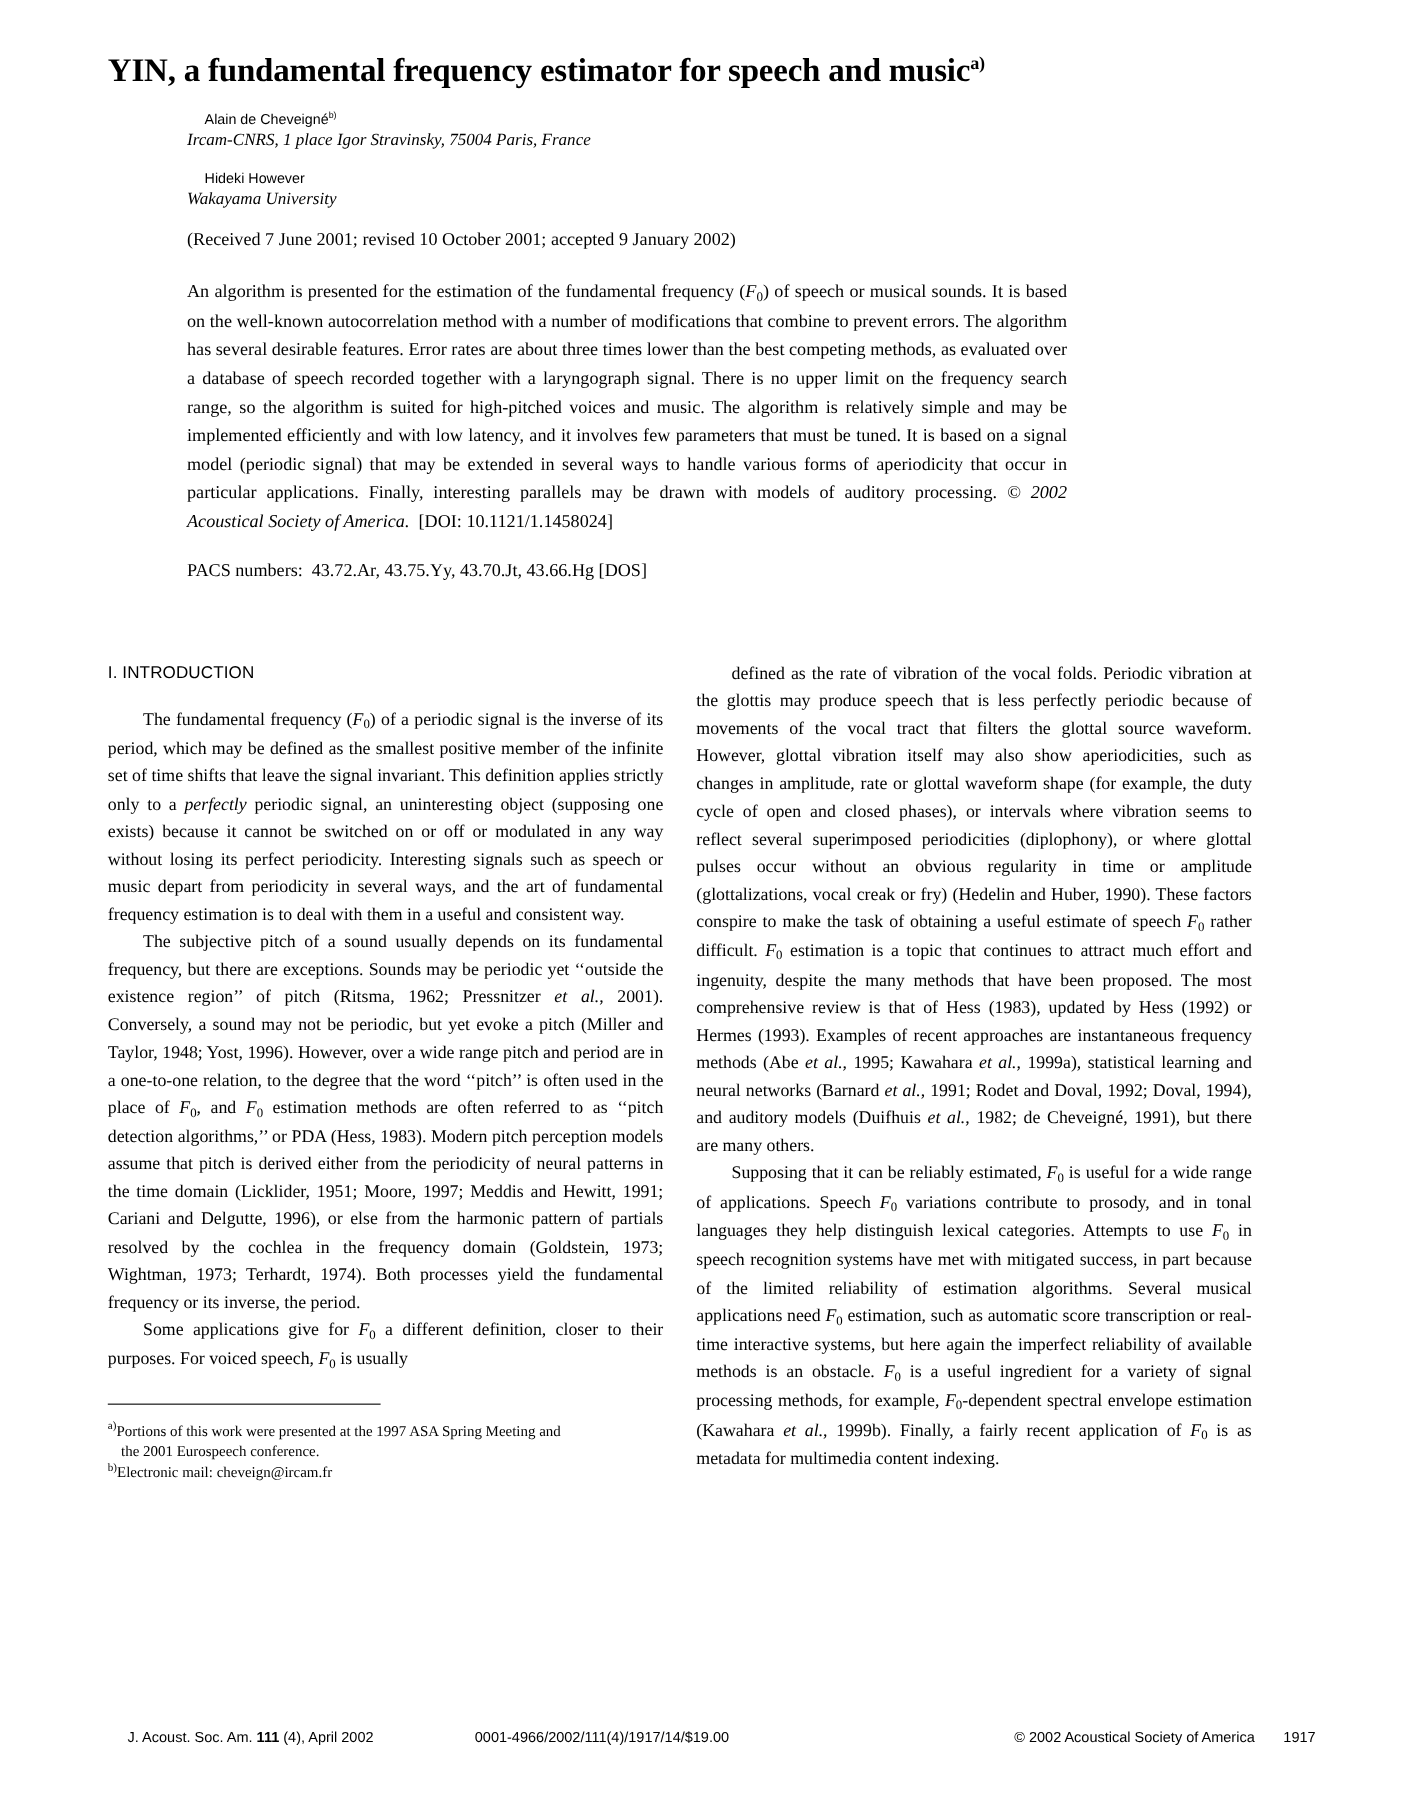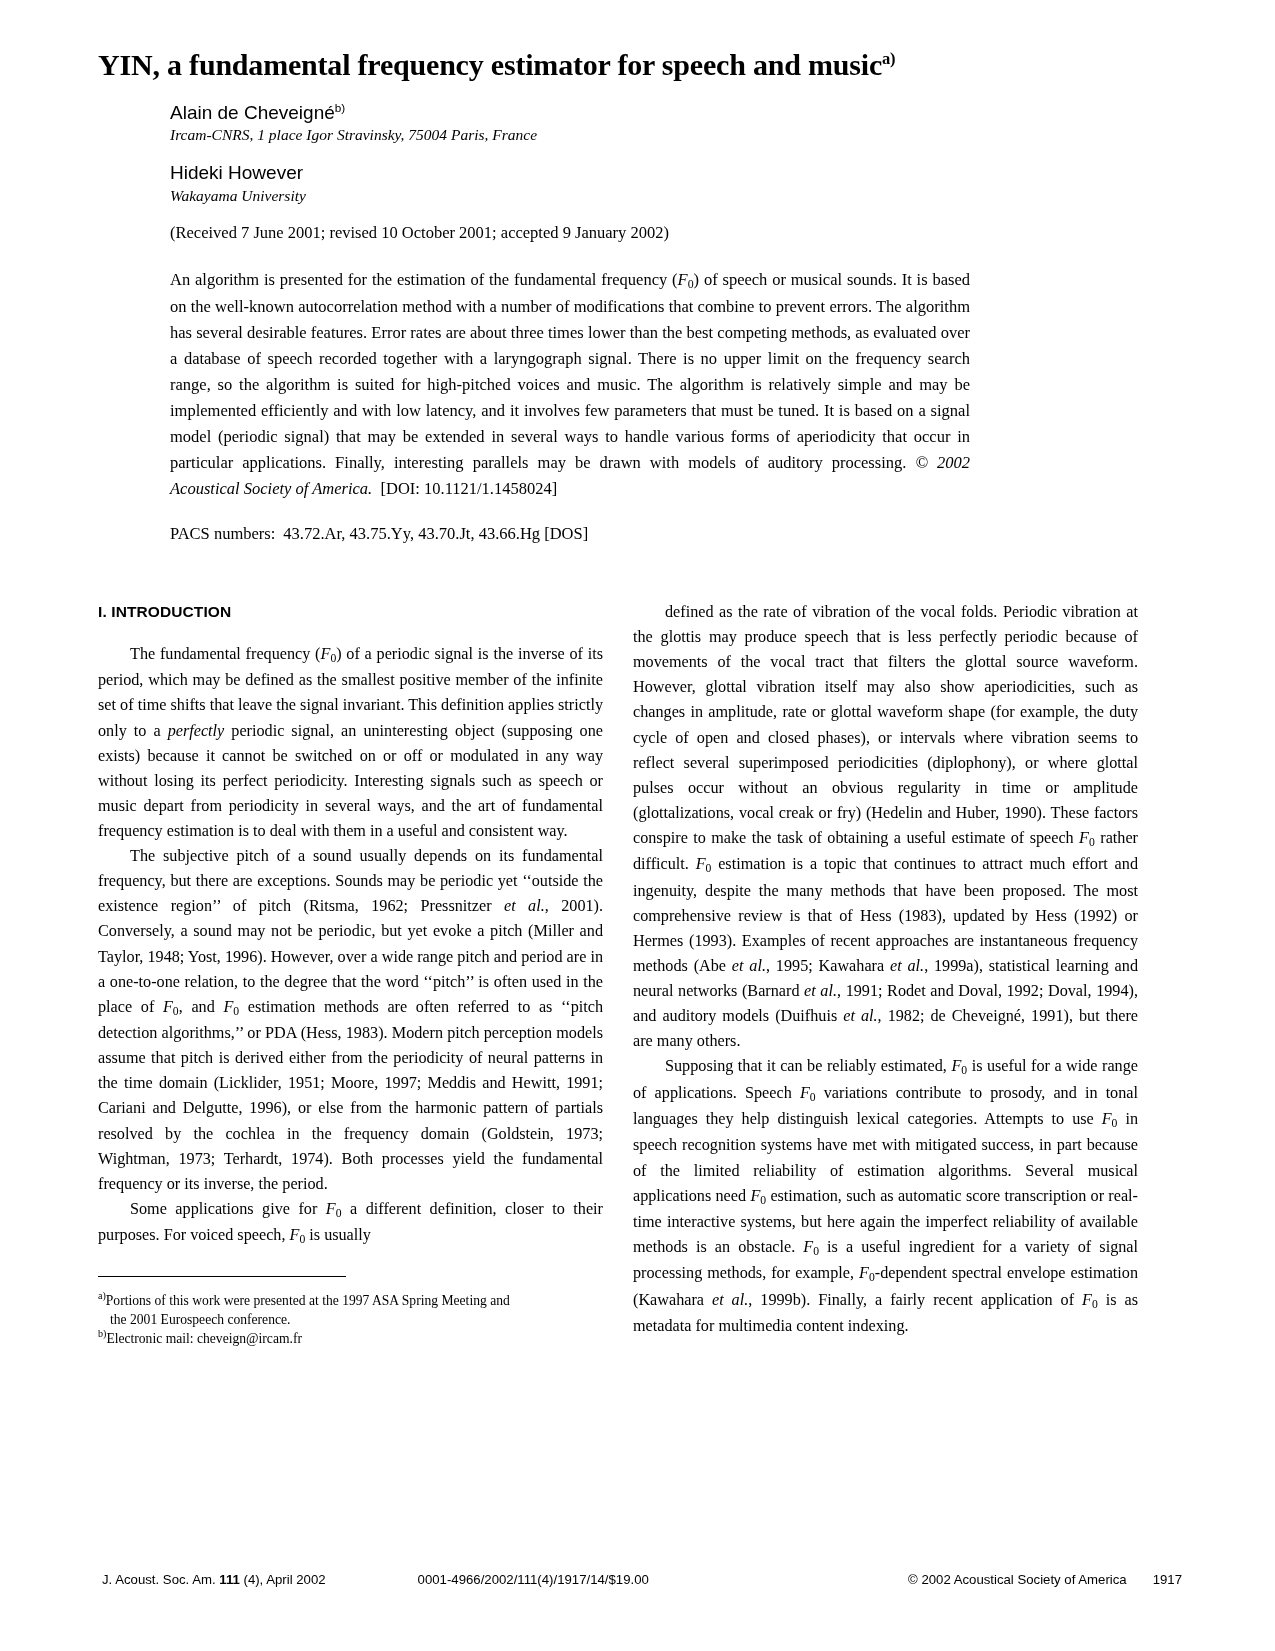--- a/index.html
+++ b/index.html
@@ -42,23 +42,23 @@
     vertical-align: super;
     line-height: 0;
   }
 
   
   .authors-block {
     padding: 18px 0 0 170px;
   }
   .author-name {
     font-family: "Liberation Sans", "DejaVu Sans", sans-serif;
-    font-size: 19px;
+    font-size: 13px;
     line-height: 1.25;
-    margin: 0 0 1px 0;
+    margin: 0 0 1px 16px;
   }
   .author-name sup {
     font-size: 0.62em;
     vertical-align: super;
     line-height: 0;
   }
   .affiliation {
     font-family: "Liberation Serif", "DejaVu Serif", serif;
     font-style: italic;
     font-size: 15.5px;
@@ -103,21 +103,21 @@
     width: 505px;
     font-size: 16.2px;
     line-height: 1.55;
     text-align: justify;
     text-justify: inter-word;
   }
   .col.right { position: relative; }
   h2.section-head {
     font-family: "Liberation Sans", "DejaVu Sans", sans-serif;
     font-size: 15.5px;
-    font-weight: bold;
+    font-weight: normal;
     margin: 0 0 18px 0;
     letter-spacing: 0.1px;
   }
   p.para {
     margin: 0;
     text-indent: 32px;
   }
   p.para + p.para { margin-top: 0; }
   .noindent { text-indent: 0; }
 
@@ -153,21 +153,21 @@
   .fn sup {
     font-size: 0.74em;
     vertical-align: super;
     line-height: 0;
   }
   .fn-cont { padding-left: 12px; }
 
   
   .footer {
     position: absolute;
-    left: 102px;
+    left: 116px;
     top: 1572px;
     width: 1080px;
     font-family: "Liberation Sans", "DejaVu Sans", sans-serif;
     font-size: 13.2px;
     display: flex;
     align-items: flex-start;
   }
   .footer-left { white-space: nowrap; }
   .footer-left b { font-weight: bold; }
   .footer-mid {

